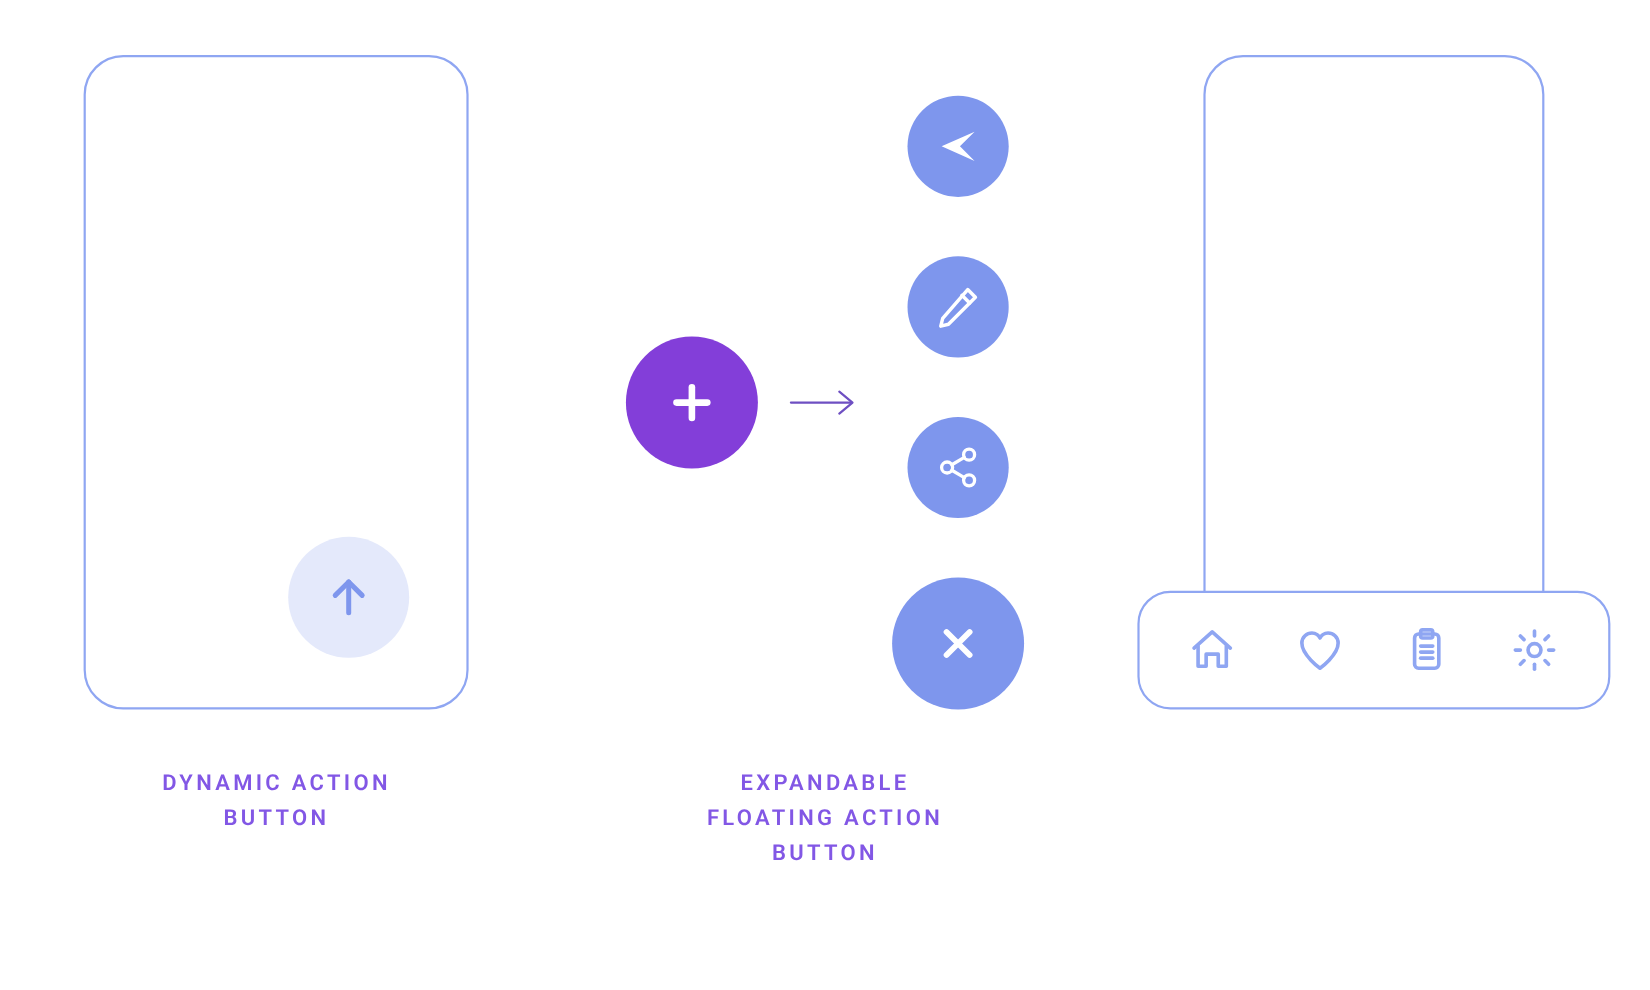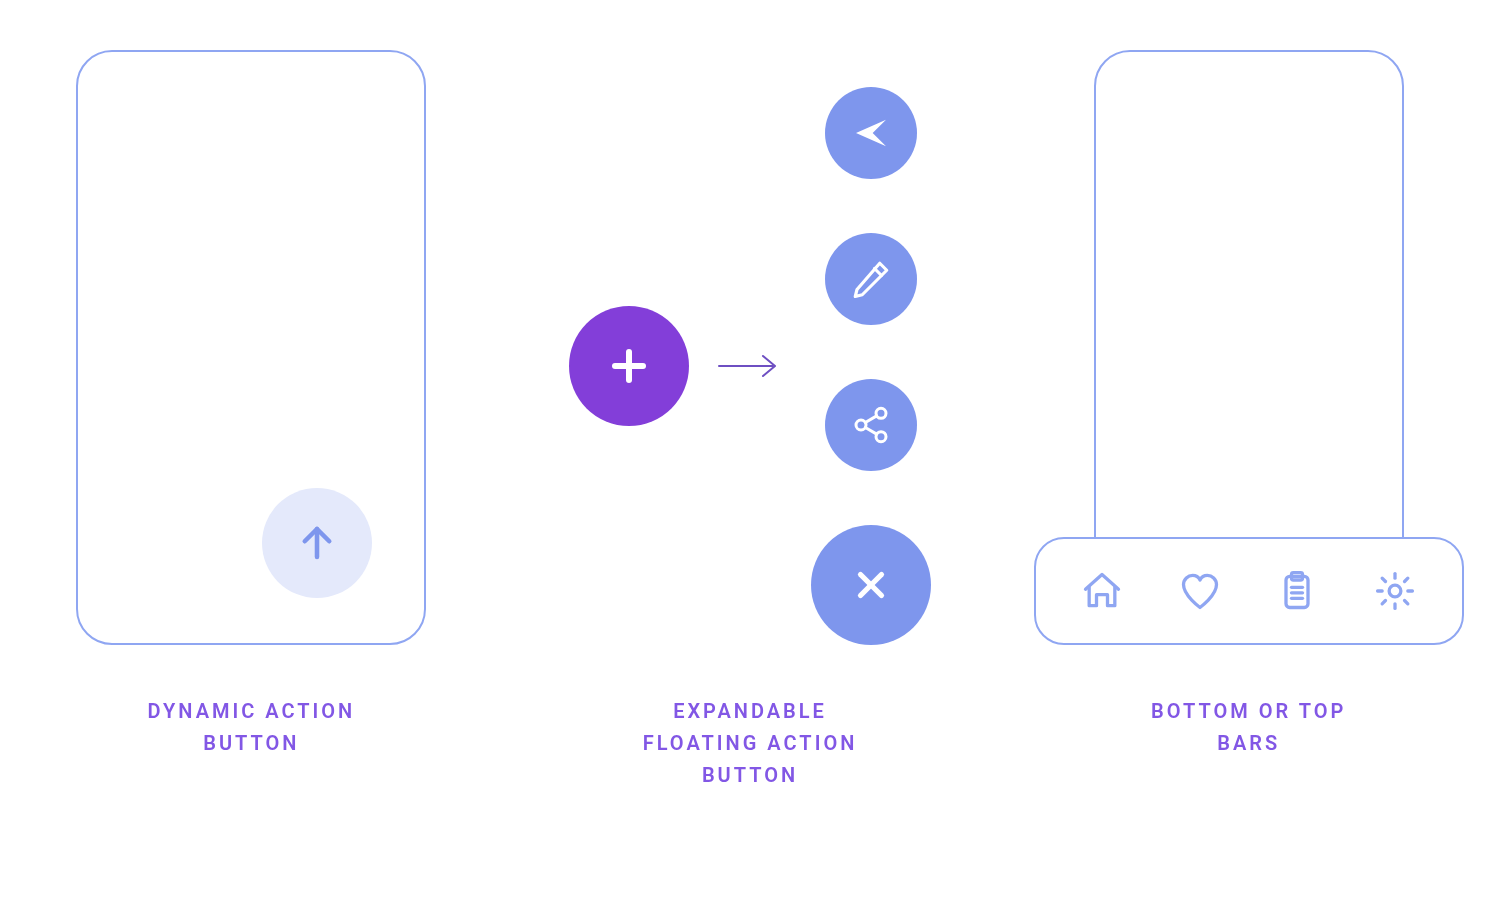--- a/index.html
+++ b/index.html
@@ -243,19 +243,15 @@
             <path d="M2.5 12 L5 12"></path>
               <path d="M19 12 L21.5 12"></path>
             <path d="M5 5 L6.8 6.8"></path>
               <path d="M17.2 17.2 L19 19"></path>
             <path d="M19 5 L17.2 6.8"></path>
               <path d="M6.8 17.2 L5 19"></path>
           </svg>
         </span>
       </div>
     </div>
-    <div class="caption">
-      <span>BOTTOM OR TOP</span><br>
-      <span>BARS</span>
-    </div>
   </div>
 
 </div>
 
 </body></html>

